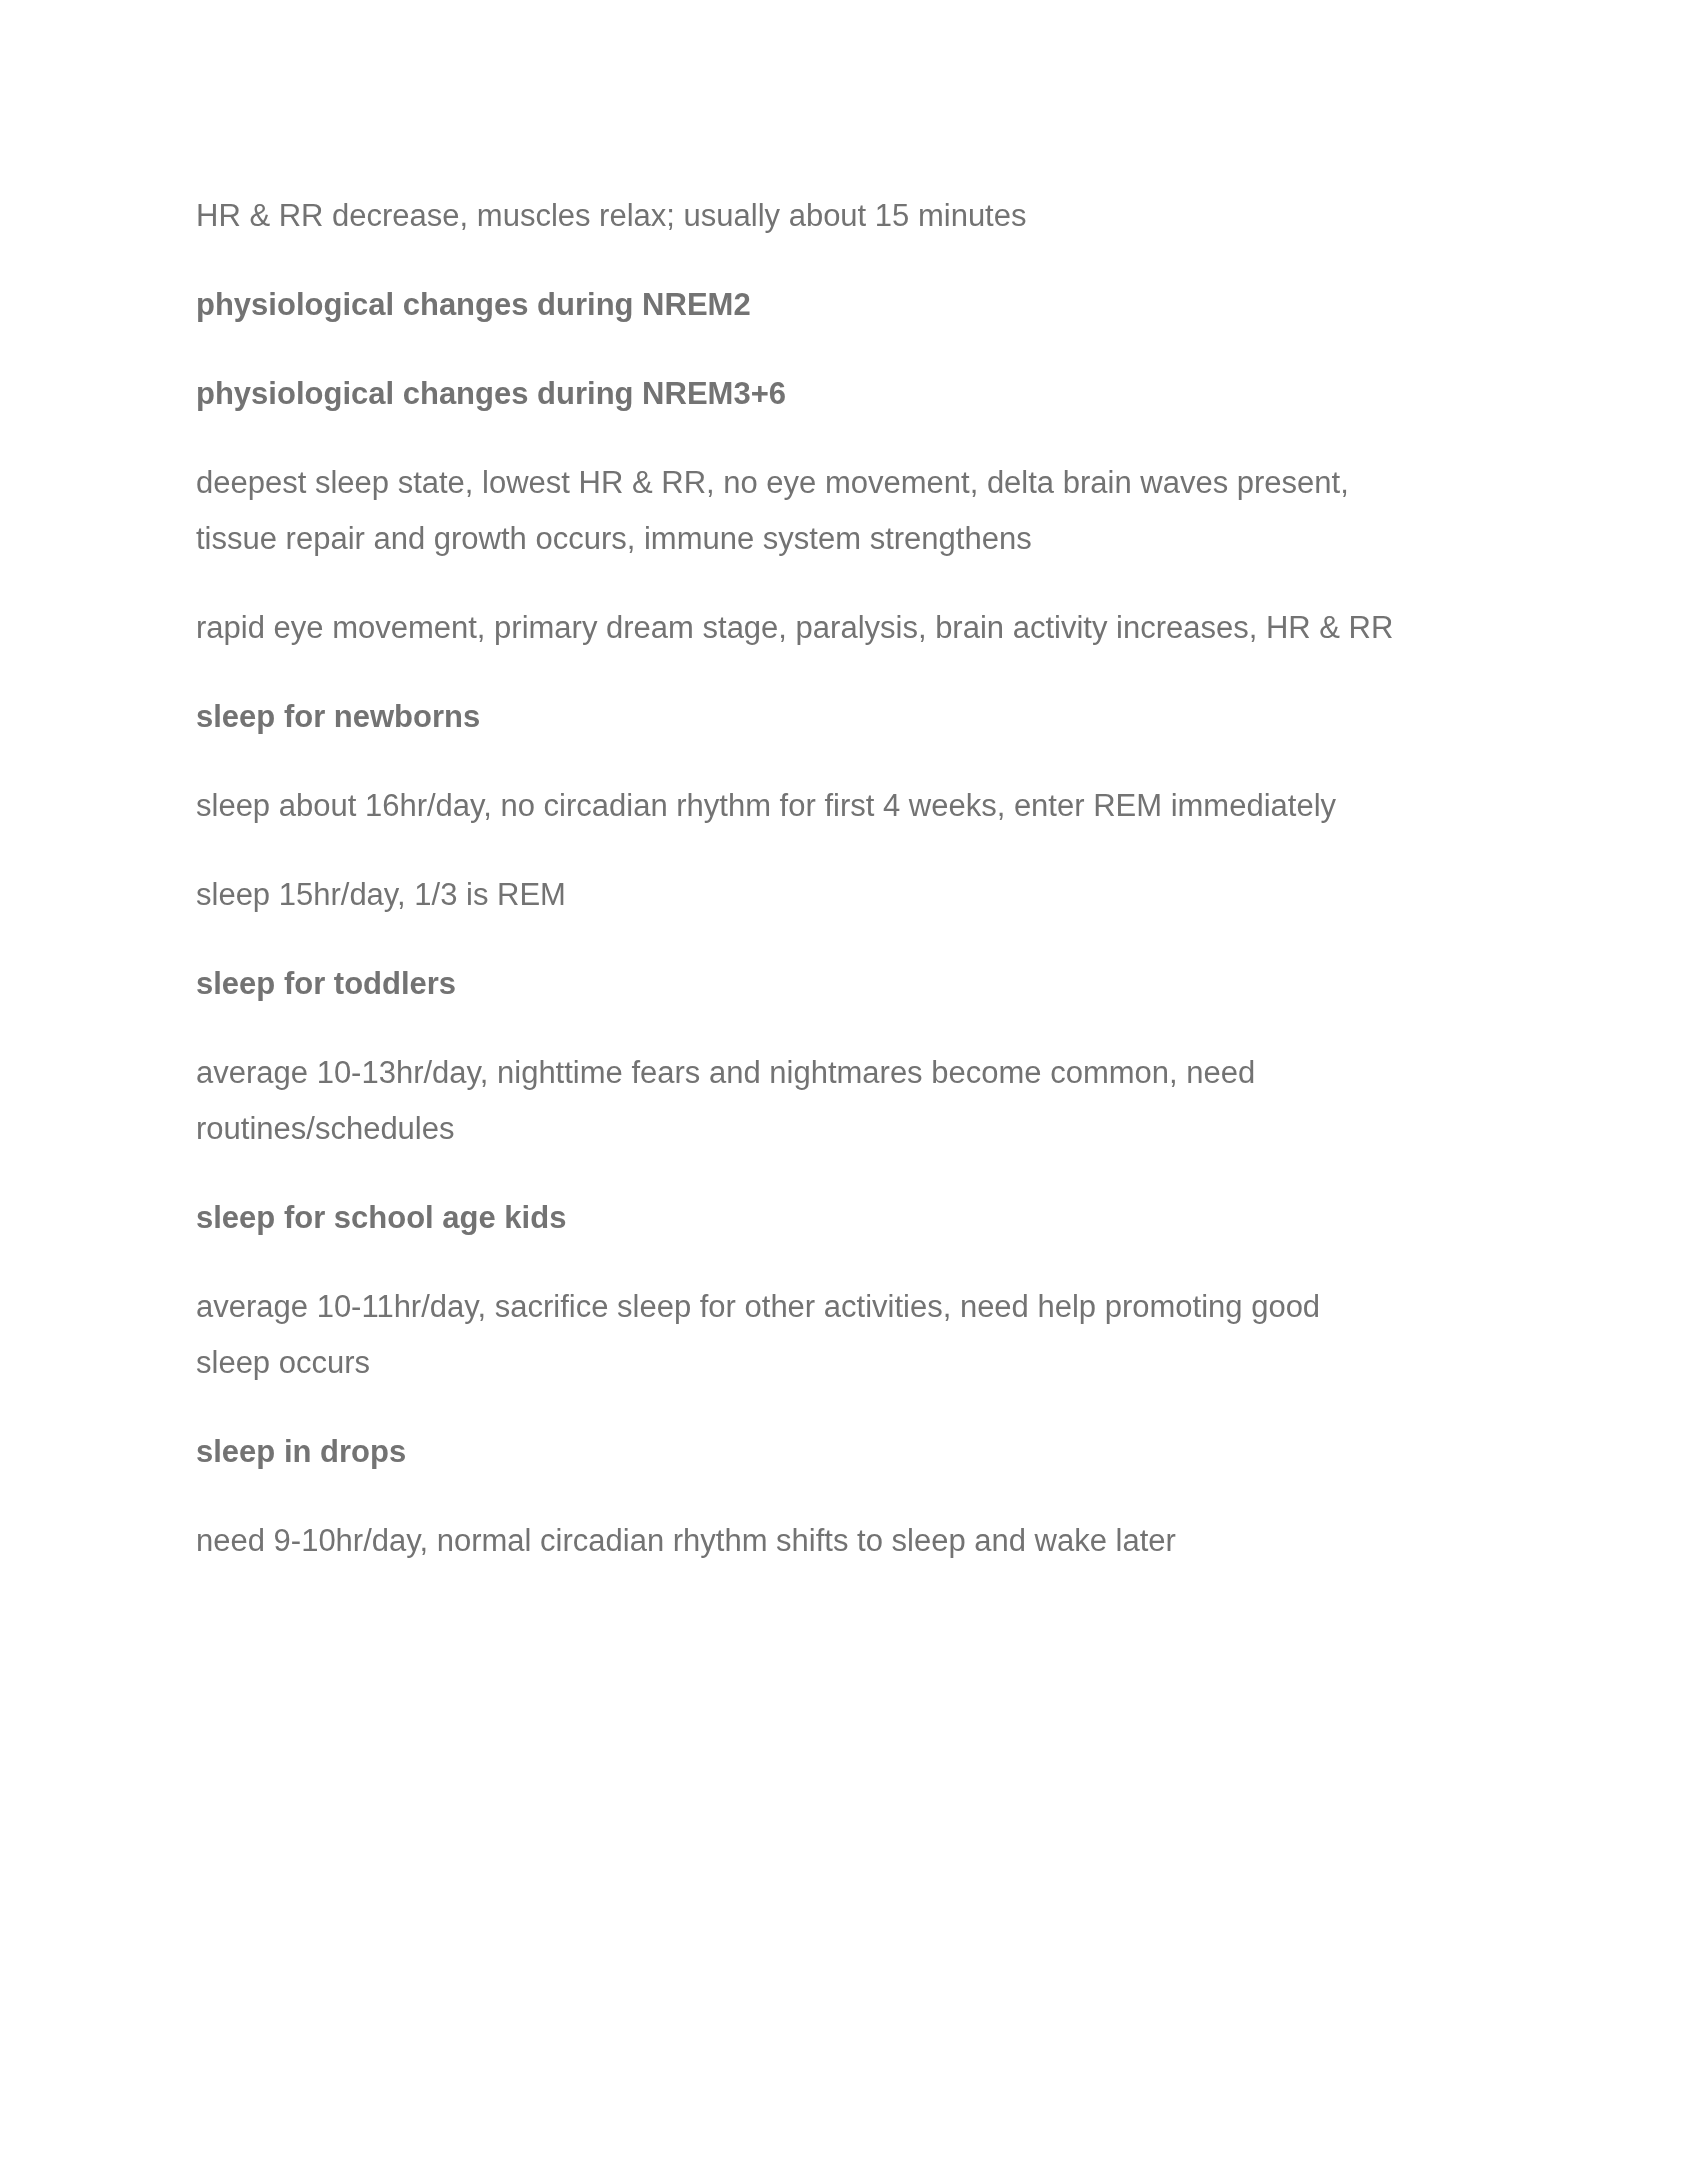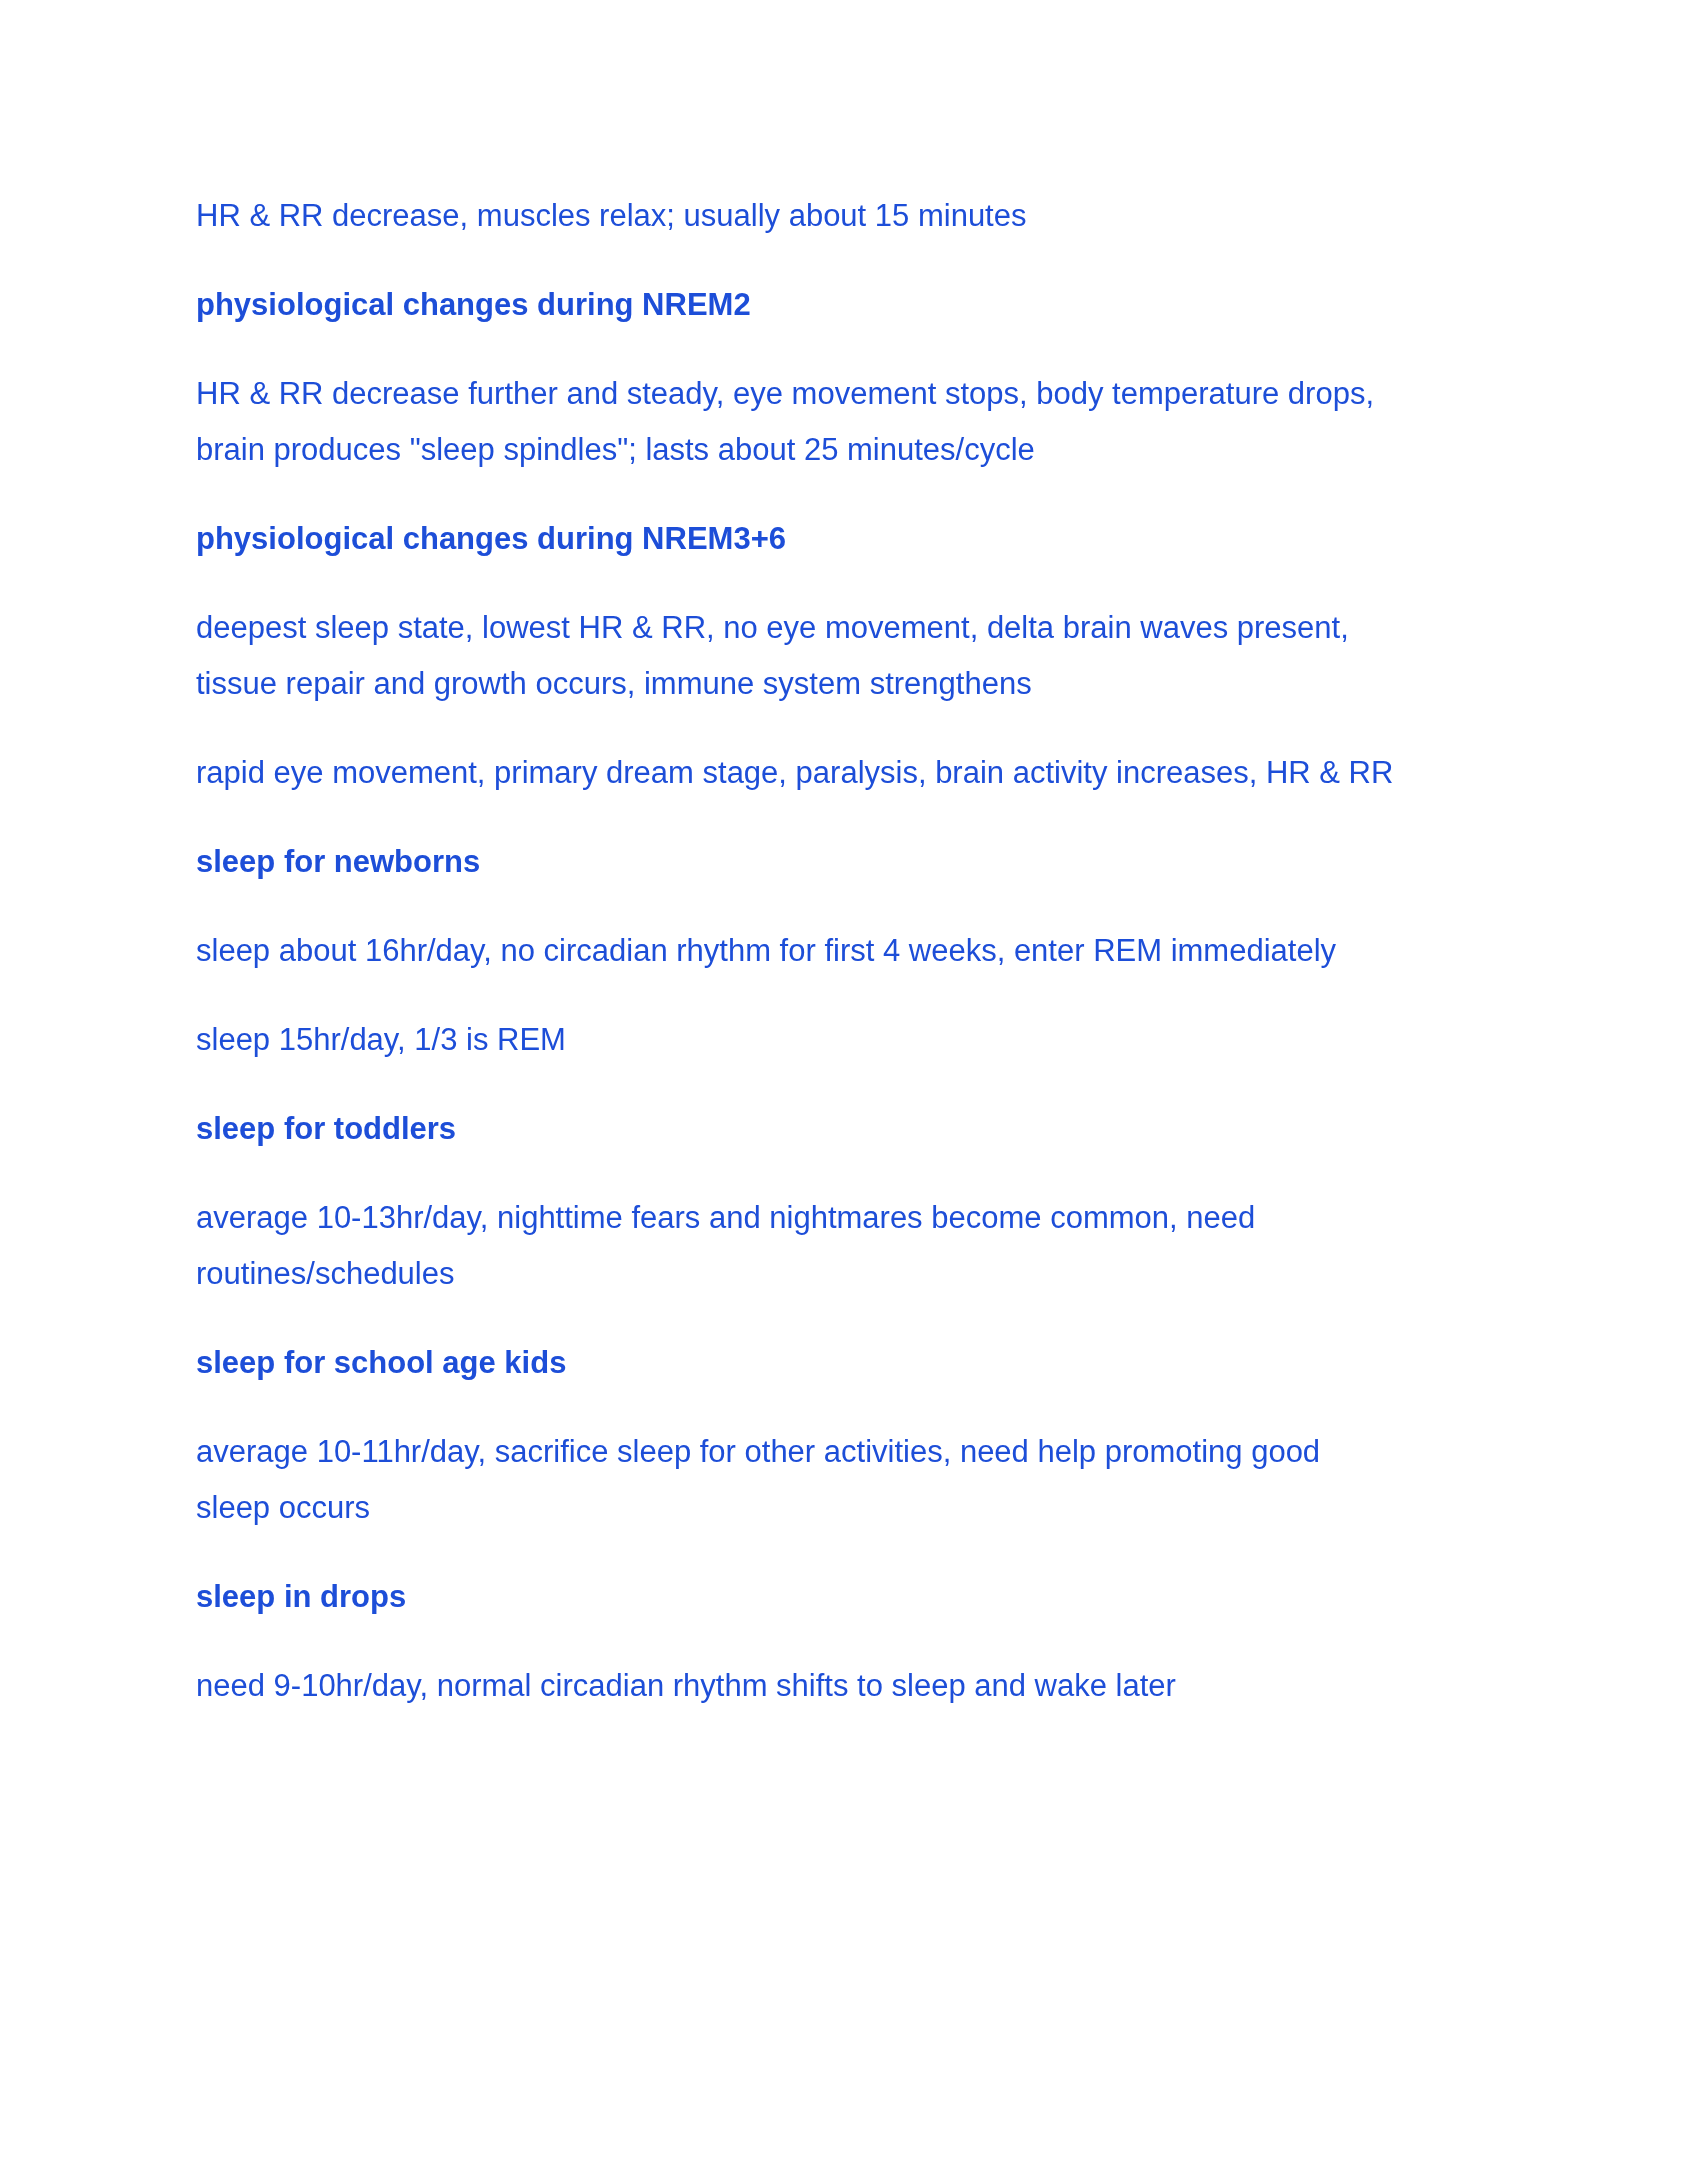--- a/index.html
+++ b/index.html
@@ -2,41 +2,37 @@
 <html><head>
 <meta charset="utf-8">
 <style>
   html, body { margin: 0; padding: 0; background: #ffffff; }
   body { width: 1683px; height: 2178px; position: relative; overflow: hidden; }
   .page {
     position: absolute;
     left: 196px;
     top: 188px;
     width: 1327px;
-    color: #1d4ed8;
+    color: #737373;
     font-family: "Liberation Sans", sans-serif;
     font-size: 31px;
   }
   .block { margin: 0 0 33px 0; }
   .line { display: block; line-height: 56px; height: 56px; white-space: nowrap; }
   .term .line { font-weight: bold; }
 </style>
 </head>
 <body>
 
 <div class="page">
   <div class="block definition">
     <span class="line">HR &amp; RR decrease, muscles relax; usually about 15 minutes</span>
   </div>
   <div class="block term">
     <span class="line">physiological changes during NREM2</span>
-  </div>
-  <div class="block definition">
-    <span class="line">HR &amp; RR decrease further and steady, eye movement stops, body temperature drops,</span>
-    <span class="line">brain produces "sleep spindles"; lasts about 25 minutes/cycle</span>
   </div>
   <div class="block term">
     <span class="line">physiological changes during NREM3+6</span>
   </div>
   <div class="block definition">
     <span class="line">deepest sleep state, lowest HR &amp; RR, no eye movement, delta brain waves present,</span>
     <span class="line">tissue repair and growth occurs, immune system strengthens</span>
   </div>
   <div class="block definition">
     <span class="line">rapid eye movement, primary dream stage, paralysis, brain activity increases, HR &amp; RR</span>

